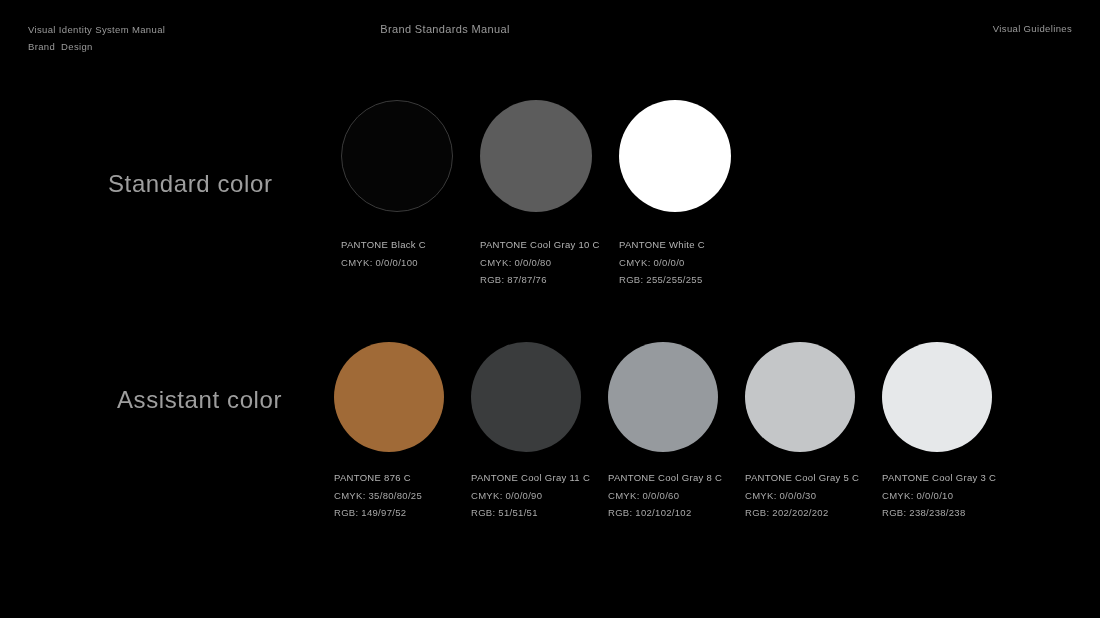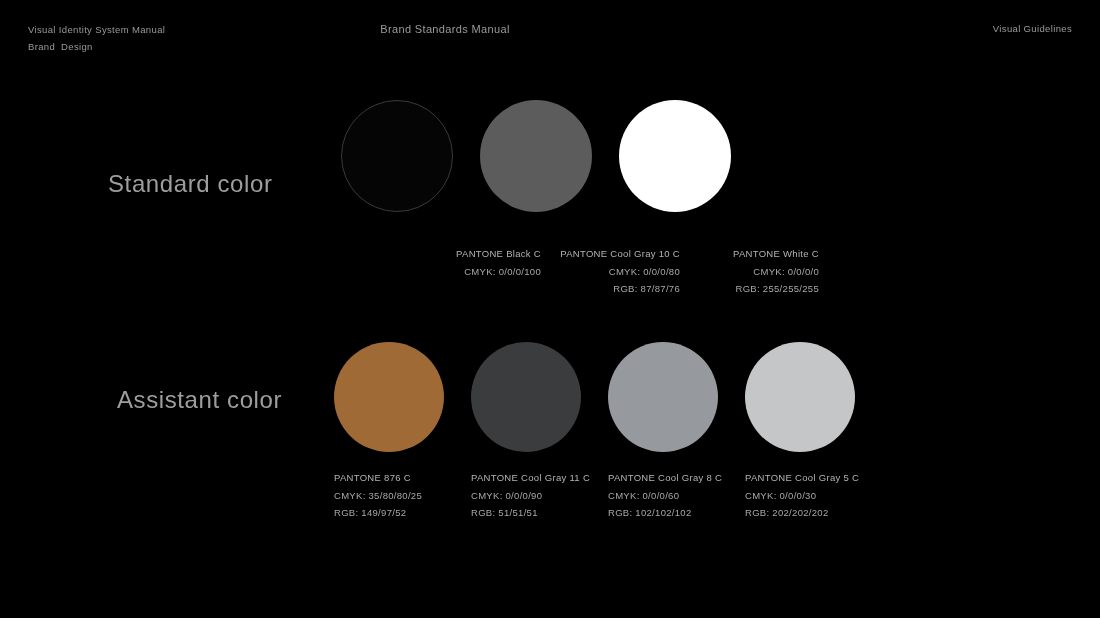--- a/index.html
+++ b/index.html
@@ -83,21 +83,21 @@
     display:block;
   }
   #section-assistant .swatch-circle { width:110px; height:110px; }
 
   .swatch-info {
     position:absolute;
     left:0;
     width:200px;
     white-space:nowrap;
   }
-  #section-standard  .swatch-info { top:145px;text-align:right; }
+  #section-standard  .swatch-info { top:136px; }
   #section-assistant .swatch-info { top:127px; }
 
   .swatch-info div {
     font-size:9.5px;
     letter-spacing:0.3px;
     line-height:17.5px;
     color:#a8a8a8;
   }
   .swatch-info .pantone { color:#b4b4b4; }
 </style>
@@ -179,15 +179,23 @@
 
     <div class="swatch">
       <span class="swatch-circle" style="background: rgb(196, 198, 200);"></span>
       <div class="swatch-info">
         <div class="pantone">PANTONE Cool Gray 5 C</div>
         <div>CMYK: 0/0/0/30</div>
         <div>RGB: 202/202/202</div>
       </div>
     </div>
 
+    <div class="swatch">
+      <span class="swatch-circle" style="background: rgb(230, 232, 234);"></span>
+      <div class="swatch-info">
+        <div class="pantone">PANTONE Cool Gray 3 C</div>
+        <div>CMYK: 0/0/0/10</div>
+        <div>RGB: 238/238/238</div>
+      </div>
+    </div>
 
   </div>
 </div>
 
 </body></html>

